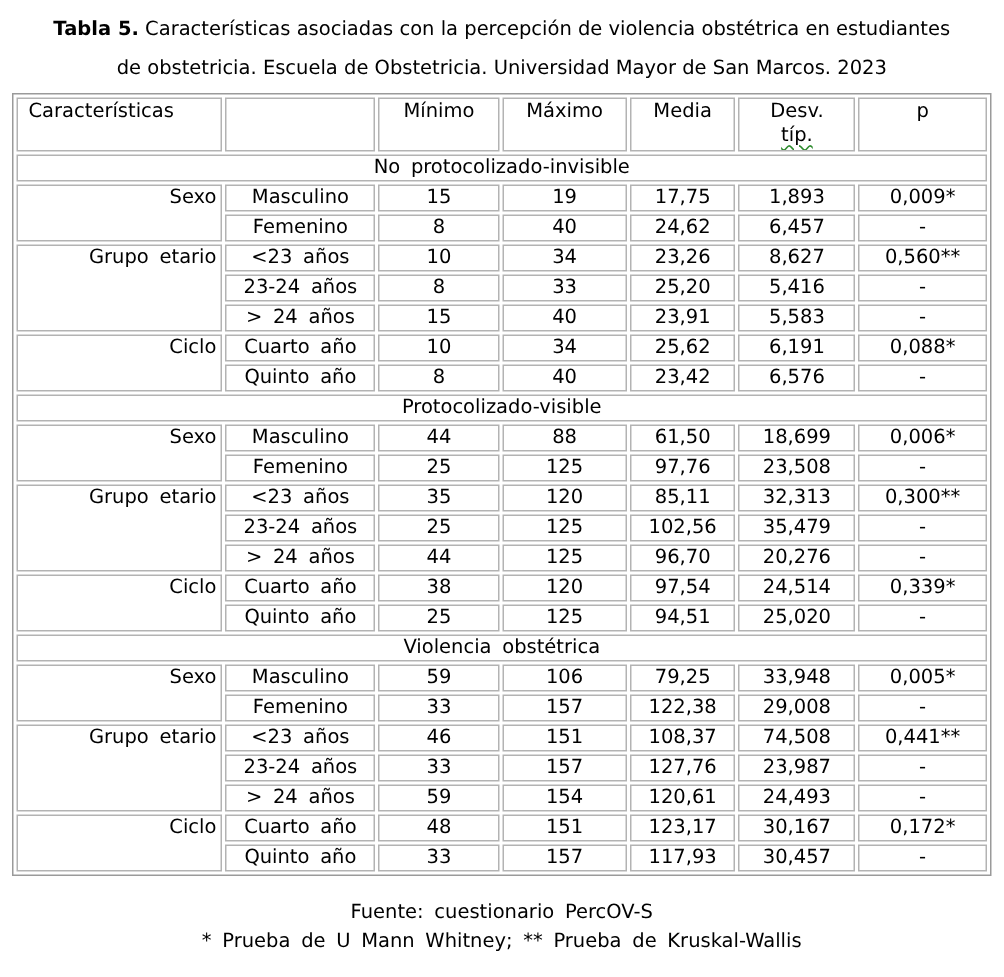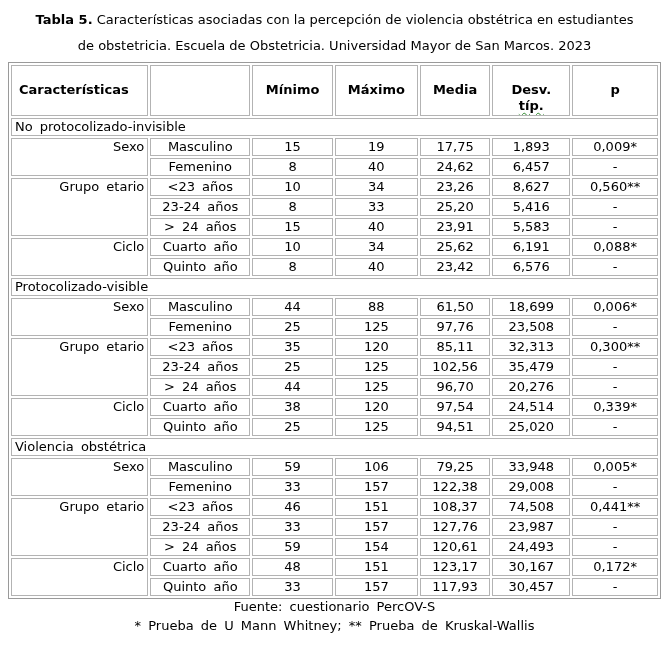--- a/index.html
+++ b/index.html
@@ -30,41 +30,41 @@
   }
   th, td {
     border: 1px solid #b3b3b3;
     padding: 1px 3px;
     line-height: 14px;
     word-spacing: 3px;
     overflow: hidden;
     white-space: nowrap;
   }
   th {
-    font-weight: bold;
+    font-weight: normal;
     text-align: center;
     vertical-align: top;
-    padding-top: 16px;
+    padding-top: 1px;
     line-height: 16px;
   }
   th.left { text-align: left; padding-left: 7px; }
   td.g  { text-align: right; vertical-align: top; padding-left: 7px; }
   td.sub, td.num { text-align: center; }
-  td.section-cell { }
+  td.section-cell { text-align: center; }
 
   .squiggle {
     text-decoration: underline;
     text-decoration-style: wavy;
     text-decoration-color: #2e8b2e;
     text-decoration-thickness: 1px;
     text-underline-offset: 2px;
   }
 
   
-  .fuente { text-align: center; font-size: 13px; margin-top: 0; word-spacing: 3px; }
+  .fuente { text-align: center; font-size: 13px; margin-top: 17px; word-spacing: 3px; }
   .notas  { text-align: center; font-size: 13px; margin-top: 4px; word-spacing: 3px; }
 </style>
 </head>
 <body>
 
 <div class="page">
 
   <div class="title">
     <div class="title-line"><b>Tabla 5.</b> <span>Características asociadas con la percepción de violencia obstétrica en estudiantes</span></div>
     <div class="title-line">de obstetricia. Escuela de Obstetricia. Universidad Mayor de San Marcos. 2023</div>

